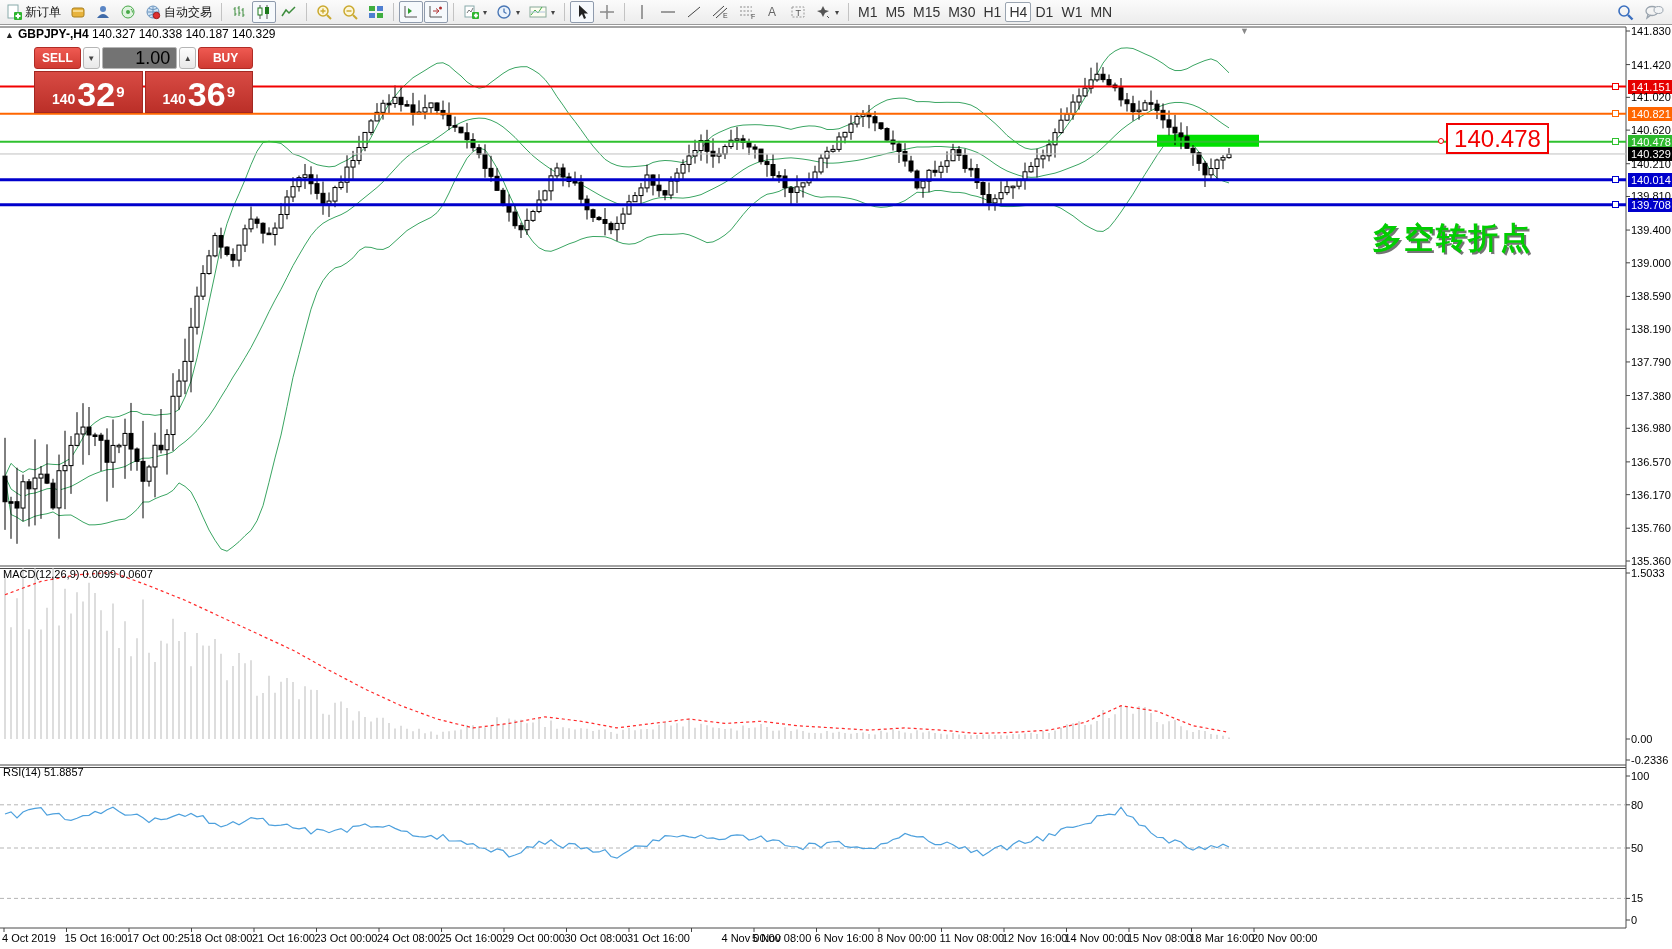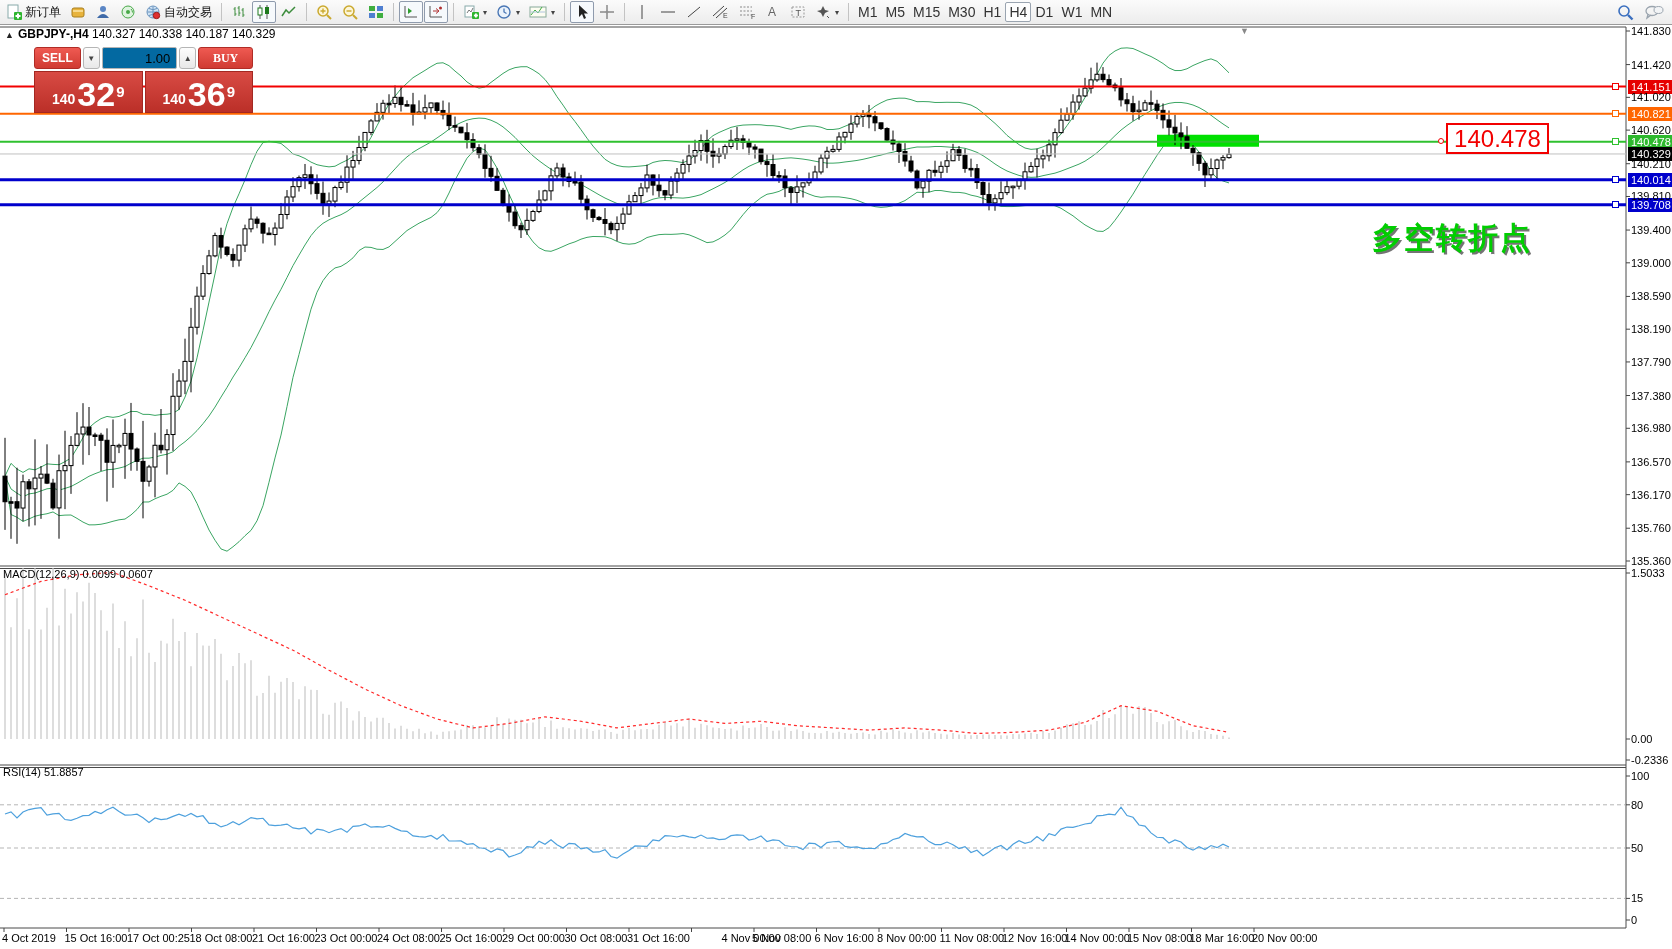--- a/index.html
+++ b/index.html
@@ -30,25 +30,25 @@
 
   #symbol-line { position:absolute; left:5px; top:1px; font-size:12px; color:#000; }
   #symbol-line b { font-weight:bold; }
   #collapse-tri { font-size:9px; margin-right:4px; color:#222; }
 
   
   #trade-panel { position:absolute; left:2px; top:21px; width:219px; height:86px;margin-left:32px; }
   #trade-row1 { position:absolute; left:0; top:0; width:219px; height:22px; display:flex; gap:2px; }
   .trade-btn { background:linear-gradient(#ef5a52,#d03a32); color:#fff; font-size:12px; font-weight:bold;
     border:1px solid #b02c26; border-radius:3px; display:flex; align-items:center; justify-content:center; }
-  #sell-btn { width:47px; } #buy-btn { width:55px;font-family:Liberation Serif, serif; }
+  #sell-btn { width:47px; } #buy-btn { width:55px; }
   .vol-step { width:17px; background:linear-gradient(#fdfdfd,#e8e8e8); border:1px solid #b5b5b5;
     border-radius:3px; display:flex; align-items:center; justify-content:center; font-size:8px; color:#444; }
-  #vol-field { width:76px; background:#0369a1; border:1px solid #b5b5b5; border-radius:2px;
-    display:flex; align-items:center; justify-content:flex-end; padding-right:6px; font-size:13px; color:#000; }
+  #vol-field { width:76px; background:#737373; border:1px solid #b5b5b5; border-radius:2px;
+    display:flex; align-items:center; justify-content:flex-end; padding-right:6px; font-size:18px; color:#000; }
   #trade-row2 { position:absolute; left:0; top:24px; width:219px; height:42px; display:flex; gap:2px; }
   .px-box { flex:1; background:linear-gradient(#d84b44,#bb2f28); border:1px solid #a32822;
     color:#fff; display:flex; align-items:flex-end; justify-content:center; padding-bottom:3px; }
   .px-prefix { font-size:14px; font-weight:bold; margin-right:2px; line-height:20px; }
   .px-big { font-size:34px; font-weight:bold; line-height:30px; }
   .px-sup { font-size:15px; font-weight:bold; line-height:34px; vertical-align:top; margin-left:1px; }
 
   
   .pa-label { position:absolute; left:1631px; width:44px; font-size:11px; color:#000; transform:translateY(-6px); }
   .pa-tag { position:absolute; left:1628px; width:46px; height:14px; font-size:11px; color:#fff;

